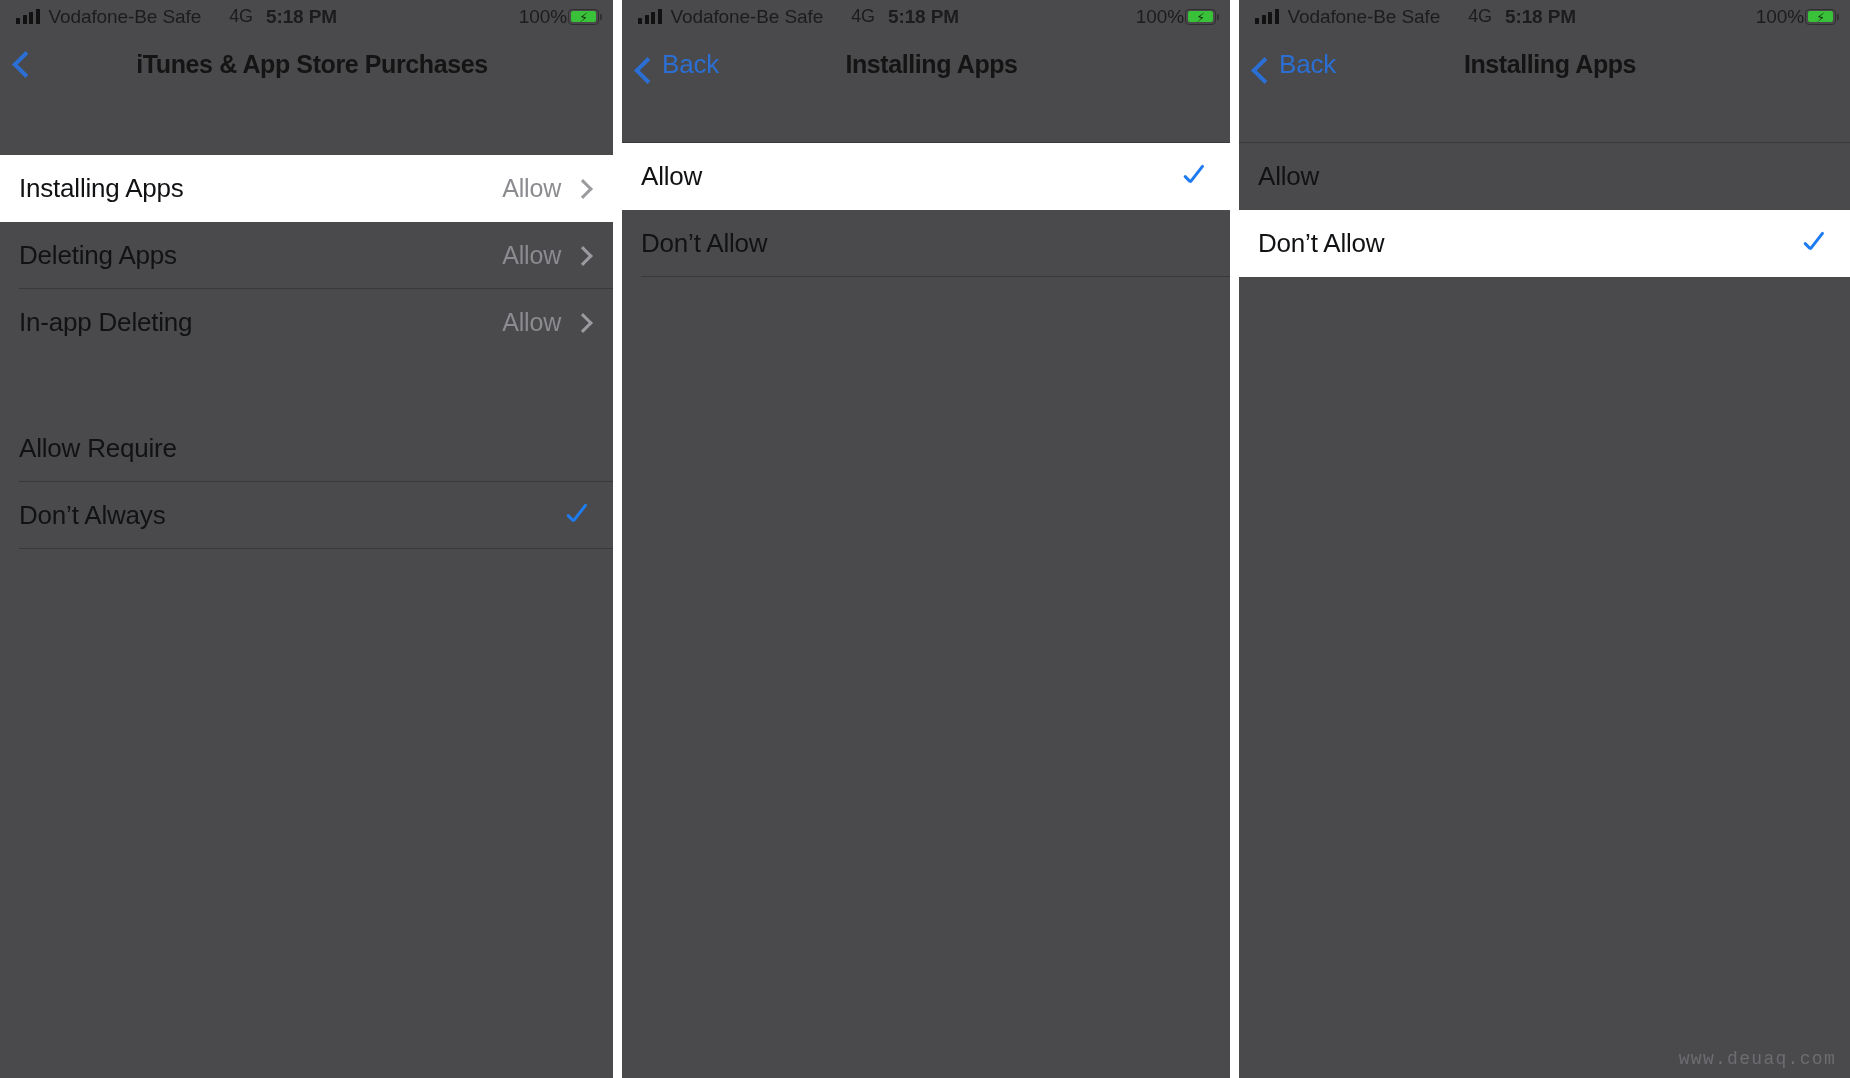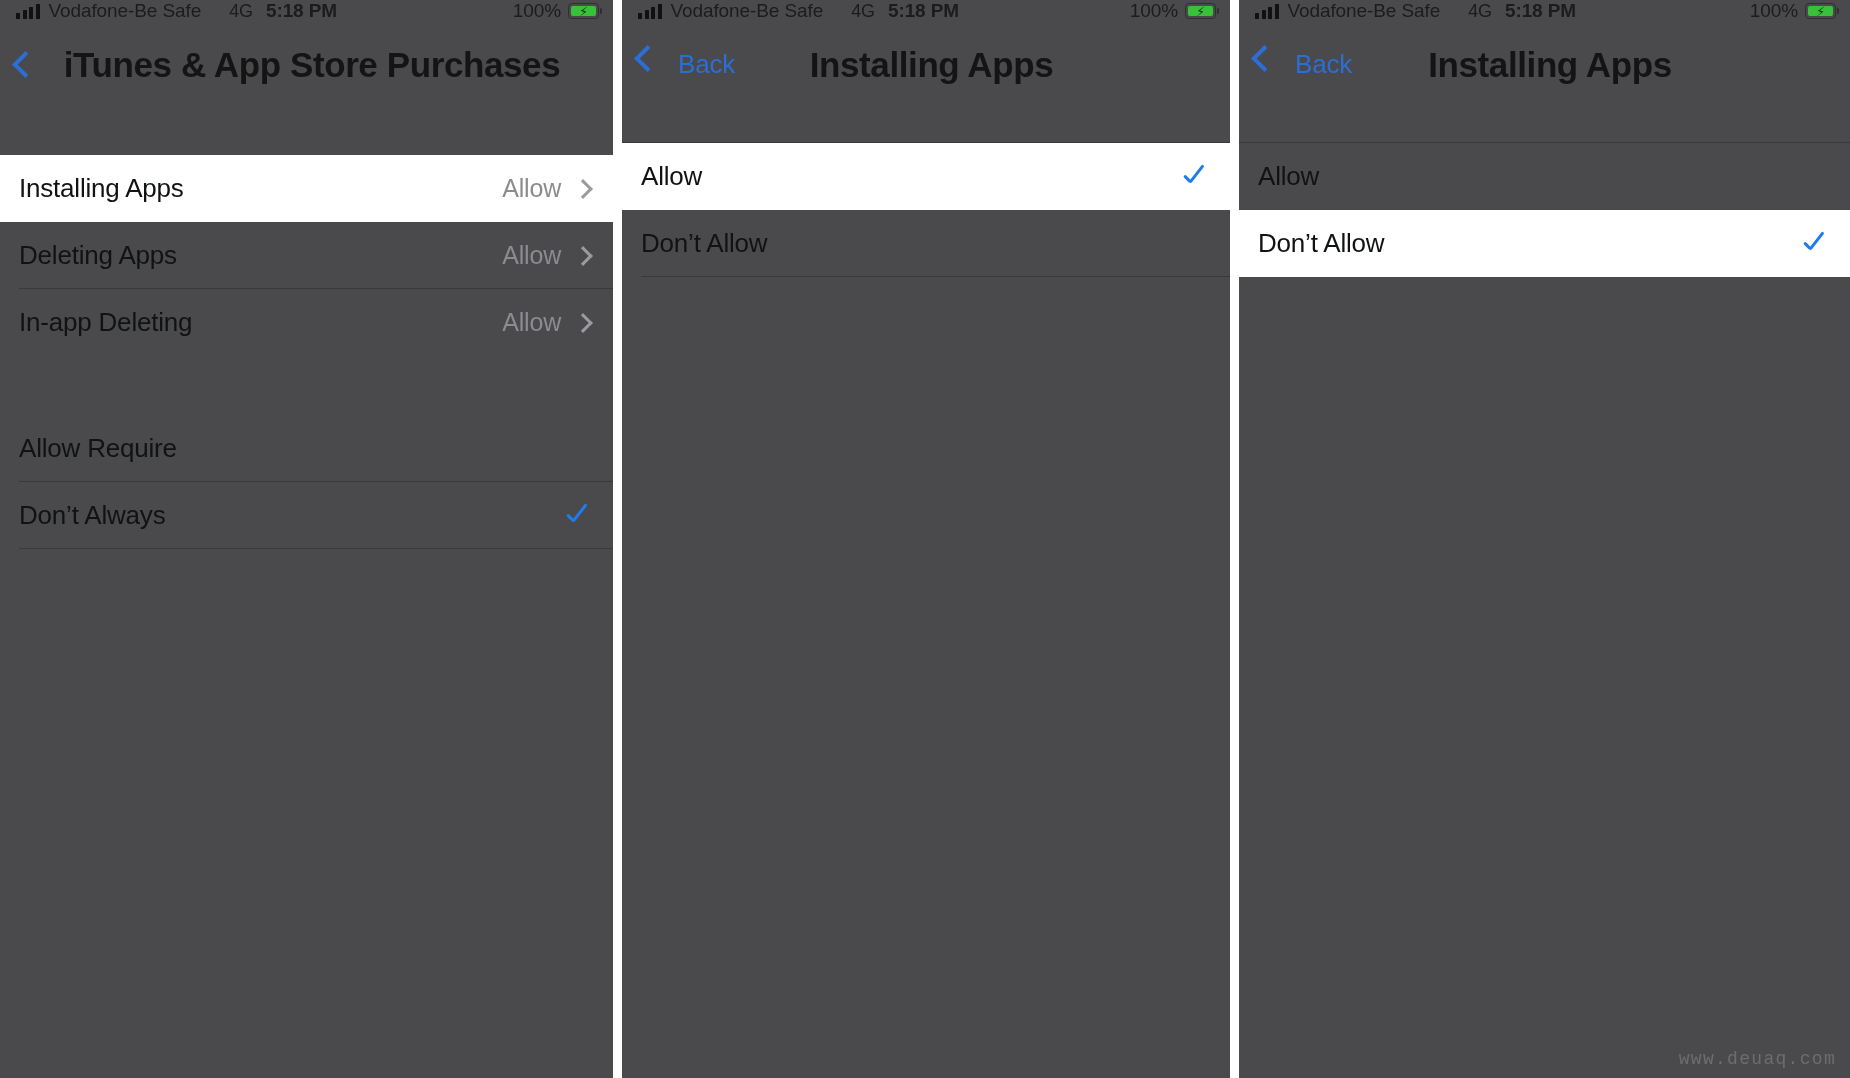--- a/index.html
+++ b/index.html
@@ -31,38 +31,38 @@
   
   .screen{
     position:absolute;inset:0;
     background:#4a4a4c;
   }
 
   
   .statusbar{
     position:relative;
     height:33px;
-    display:flex;align-items:flex-start;
+    display:flex;align-items:center;
     padding:0 14px 0 16px;
     color:#1c1c1e;
     font-size:19px;
     font-weight:bold;
     letter-spacing:-0.1px;
   }
   .sb-left{display:flex;align-items:center;gap:9px;}
   .signal{display:flex;align-items:flex-end;gap:2.5px;height:15px;}
   .signal i{width:4px;background:#111;border-radius:0.5px;display:block;}
   .signal i:nth-child(1){height:6px;}
   .signal i:nth-child(2){height:9px;}
   .signal i:nth-child(3){height:12px;}
   .signal i:nth-child(4){height:15px;}
   .carrier{font-weight:normal;font-size:19px;}
   .net{font-weight:normal;font-size:18px;margin-left:19px;}
   .clock{font-weight:bold;font-size:19px;margin-left:4px;}
-  .sb-right{margin-left:auto;display:flex;align-items:center;gap:7px;}
+  .sb-right{margin-left:auto;display:flex;align-items:center;gap:1px;}
   .pct{font-size:19px;font-weight:normal;}
   .battery{
     position:relative;width:31px;height:16px;
     border:1.6px solid #2f2f2f;border-radius:4px;
     box-sizing:border-box;padding:1.6px;
   }
   .battery .fill{
     position:absolute;left:1.6px;top:1.6px;right:1.6px;bottom:1.6px;
     background:#3ac13a;border-radius:2px;
   }
@@ -77,36 +77,36 @@
   }
 
   
   .navbar{
     position:relative;
     height:63px;
     display:flex;align-items:center;
     padding:0 16px;
   }
   .nav-back{
-    display:flex;align-items:flex-start;gap:18px;
+    display:flex;align-items:flex-end;gap:2px;
     color:#2b6fd4;
     cursor:pointer;
     z-index:3;
   }
   .chev-left{
     display:block;width:15px;height:15px;
     border-left:4.5px solid #2b6fd4;
     border-bottom:4.5px solid #2b6fd4;
     transform:rotate(45deg);
     margin-right:3px;
   }
   .nav-back-label{font-size:26px;color:#2b6fd4;letter-spacing:-0.2px;}
   .nav-title{
     position:absolute;left:11px;right:0;text-align:center;
-    font-size:35px;font-weight:bold;color:#141414;
+    font-size:25px;font-weight:bold;color:#141414;
     letter-spacing:-0.4px;
     pointer-events:none;
   }
 
   
   .group-header{
     font-size:19px;
     color:#6e6e72;
     letter-spacing:0.45px;
     padding:28px 0 9px 19px;

